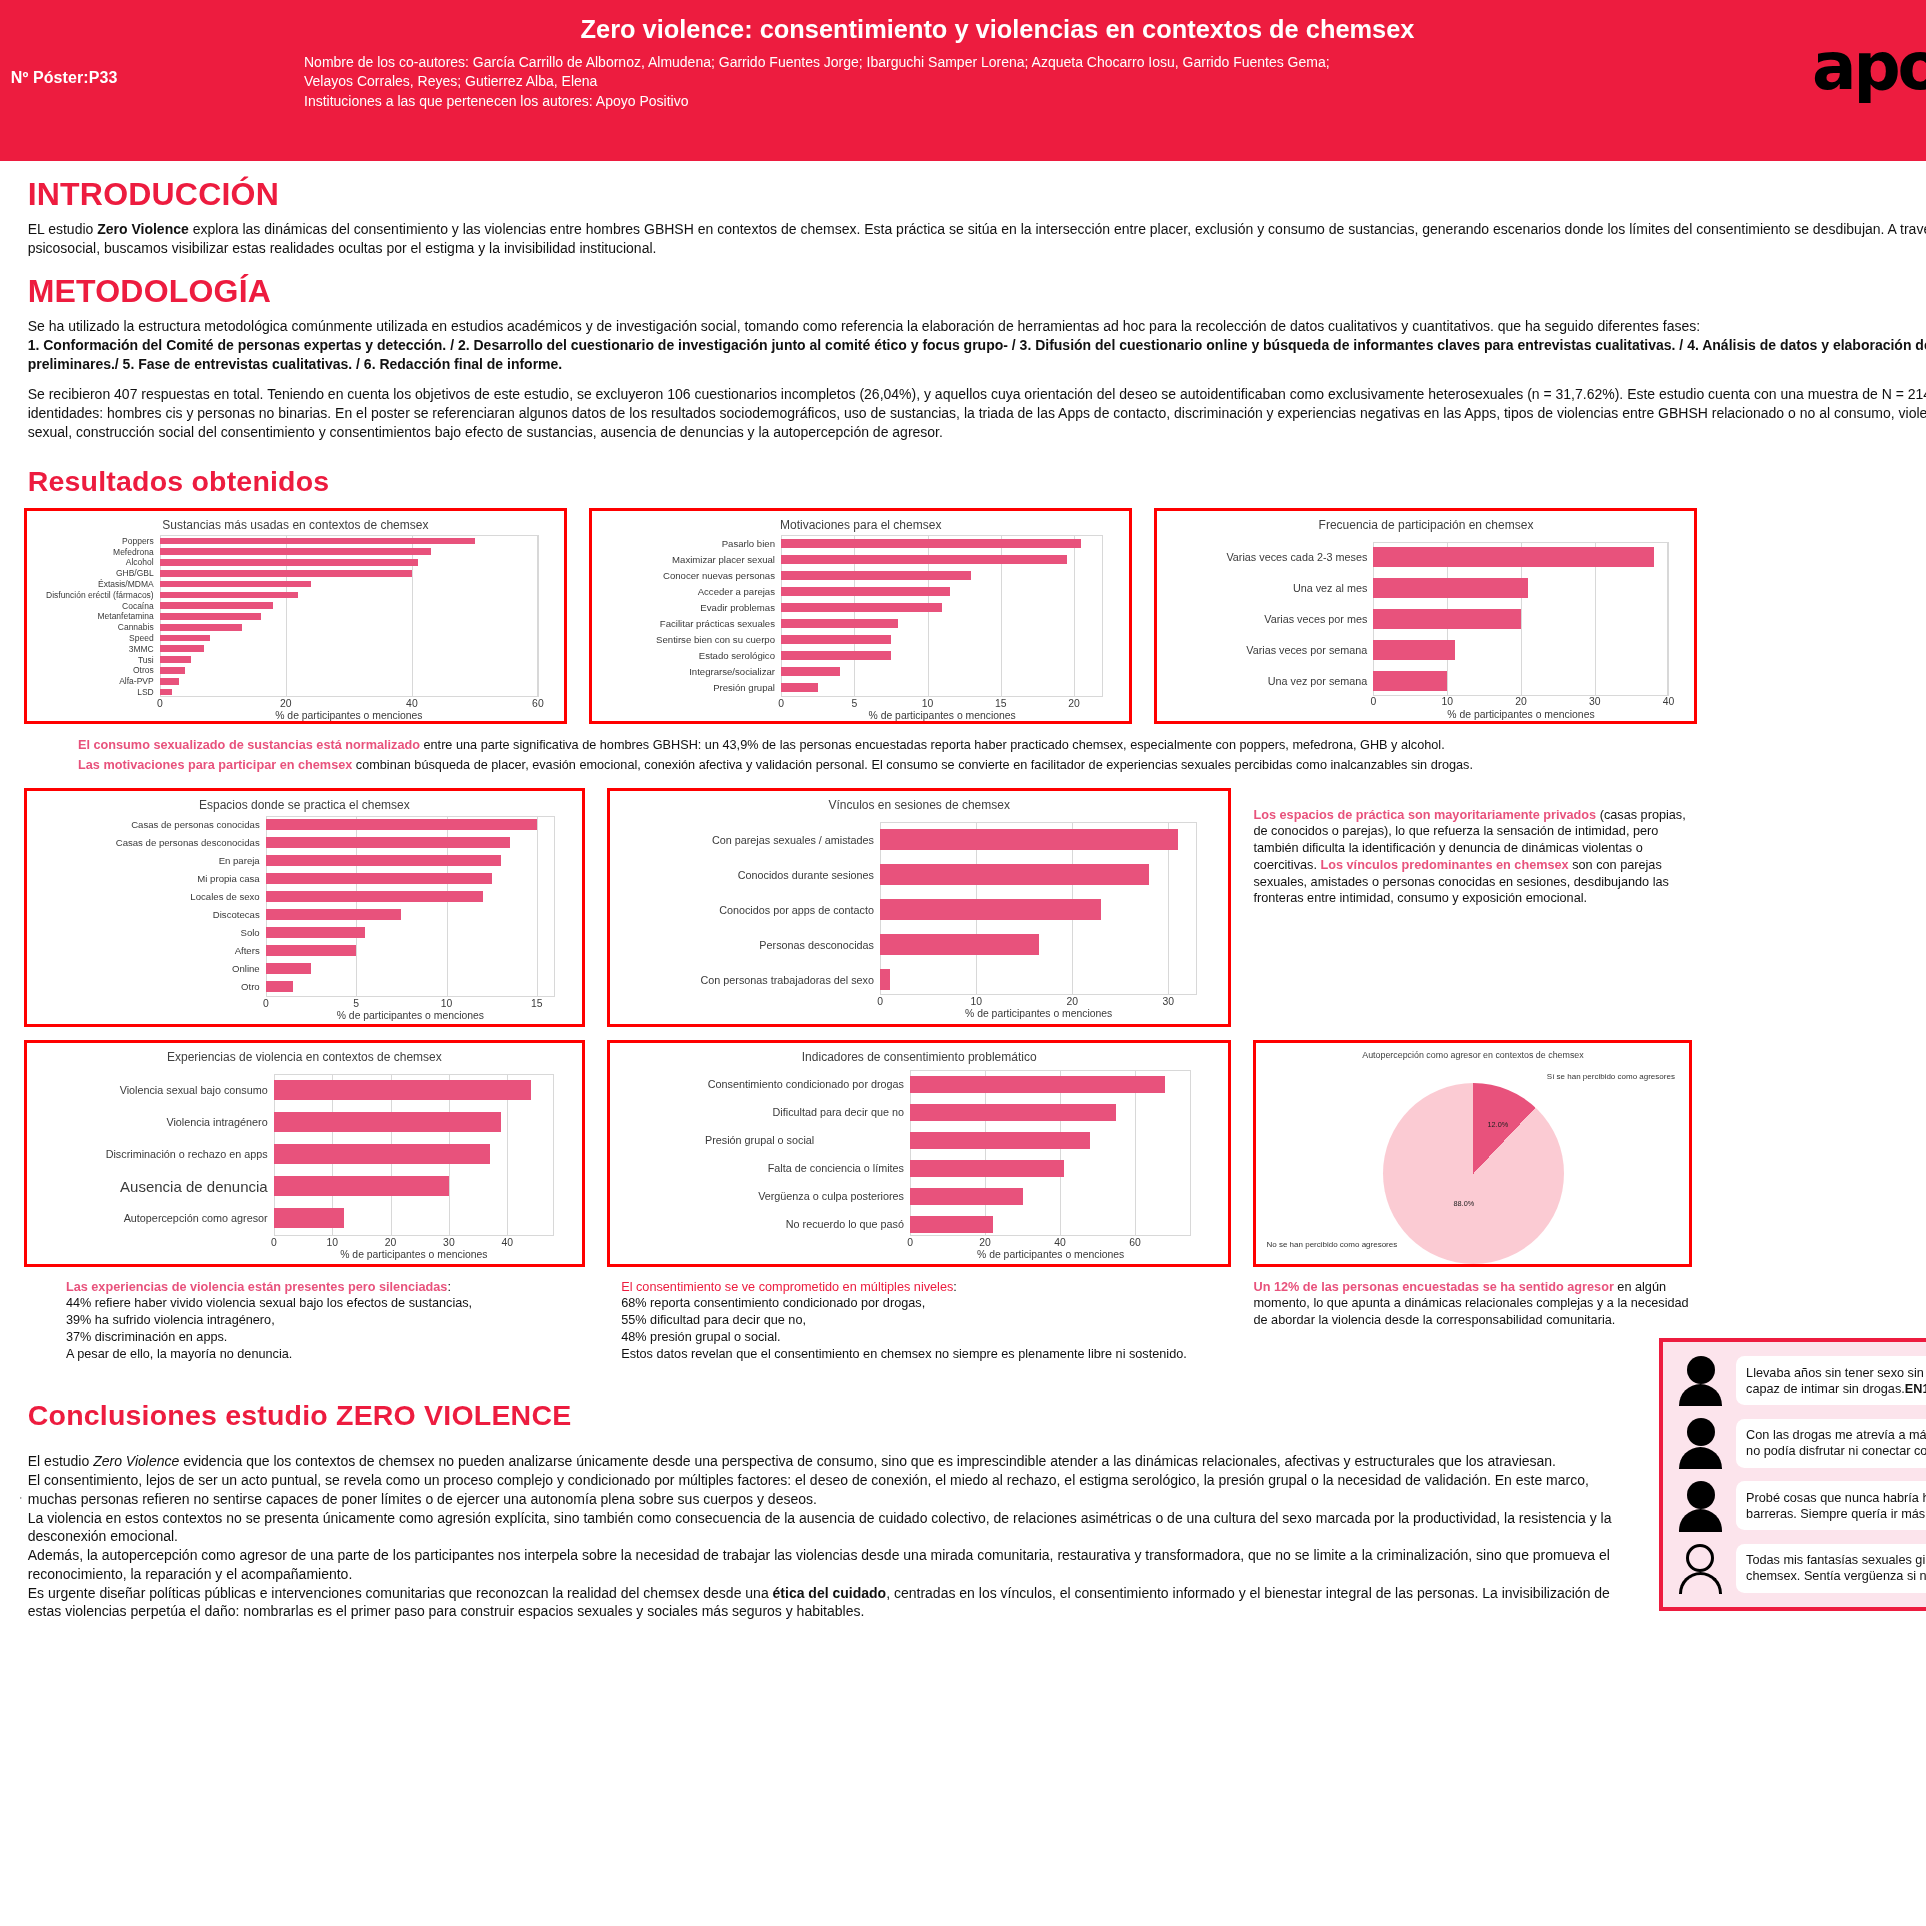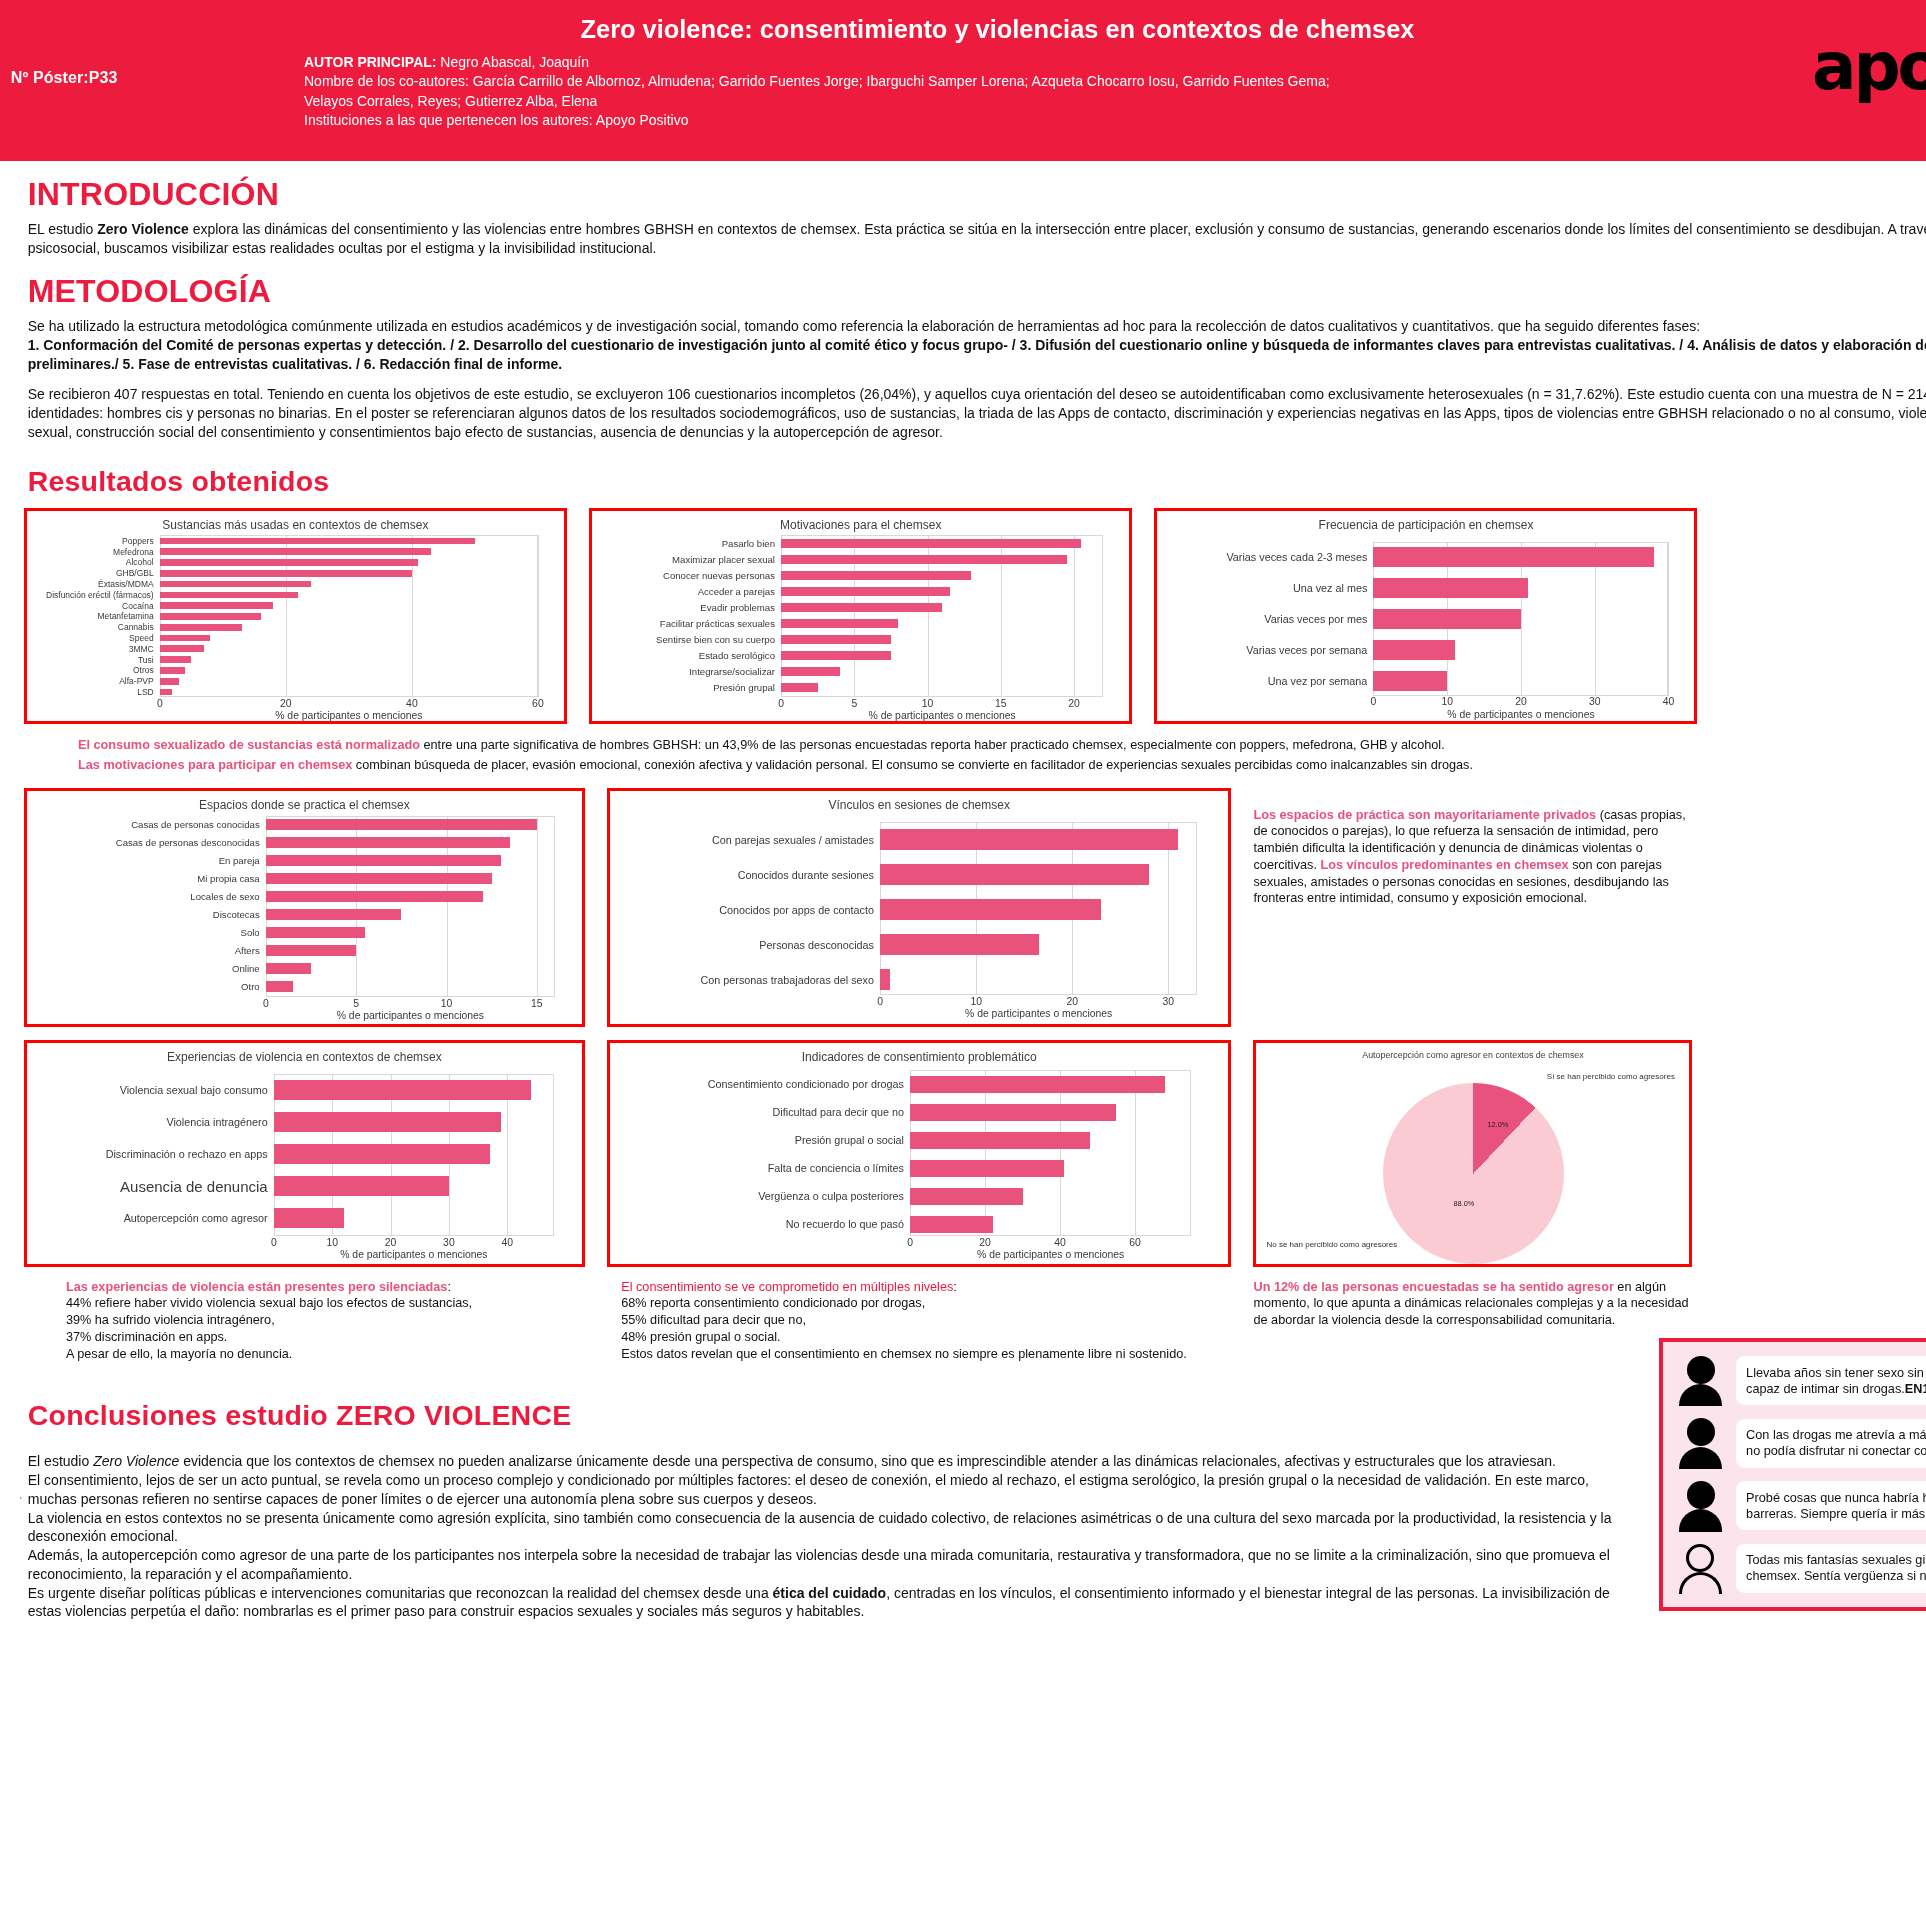--- a/index.html
+++ b/index.html
@@ -113,23 +113,20 @@
   .bubble b { font-weight: 700; }
   .tiny-tick { position:absolute; left: 20px; bottom: 116px; font-size: 8.5px; color:#555;}
 </style>
 </head>
 <body>
 
 <div class="header">
   <div class="poster-num">Nº Póster:P33</div>
   <div class="hd-title">Zero violence: consentimiento y violencias en contextos de chemsex</div>
   <div class="hd-meta">
-    <div class="hd-line">
-      <b>AUTOR PRINCIPAL:</b><span> Negro Abascal, Joaquín</span>
-    </div>
     <div class="hd-line">Nombre de los co-autores: García Carrillo de Albornoz, Almudena; Garrido Fuentes Jorge; Ibarguchi Samper Lorena; Azqueta Chocarro Iosu,  Garrido Fuentes Gema;</div>
     <div class="hd-line">Velayos Corrales, Reyes; Gutierrez Alba, Elena</div>
     <div class="hd-line">Instituciones a las que pertenecen los autores: Apoyo Positivo</div>
   </div>
   <div class="apoyo-logo">
     <div class="apoyo-text">apoy</div>
 
   </div>
 </div>
 
@@ -589,21 +586,21 @@
               <div class="hbar-fill" style="width: 90.6667%;"></div>
             </div>
           </div>
           <div class="hbar-row" style="height: 28px; position: relative;">
             <div class="hbar-label" style="position: absolute; right: 100%; width: 295px; font-size: 10.8px;">Dificultad para decir que no</div>
             <div class="hbar-track" style="height: 100%; width: 100%;">
               <div class="hbar-fill" style="width: 73.3333%;"></div>
             </div>
           </div>
           <div class="hbar-row" style="height: 28px; position: relative;">
-            <div class="hbar-label" style="position: absolute; right: 100%; width: 295px; font-size: 10.8px;">Presión grupal o social</div>
+            <div class="hbar-label" style="position: absolute; right: 100%; width: 295px; font-size: 10.8px; text-align: center;">Presión grupal o social</div>
             <div class="hbar-track" style="height: 100%; width: 100%;">
               <div class="hbar-fill" style="width: 64%;"></div>
             </div>
           </div>
           <div class="hbar-row" style="height: 28px; position: relative;">
             <div class="hbar-label" style="position: absolute; right: 100%; width: 295px; font-size: 10.8px;">Falta de conciencia o límites</div>
             <div class="hbar-track" style="height: 100%; width: 100%;">
               <div class="hbar-fill" style="width: 54.6667%;"></div>
             </div>
           </div>

